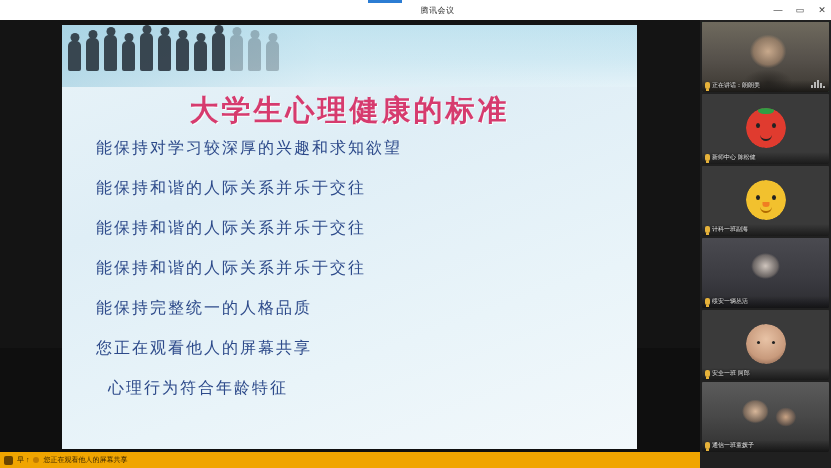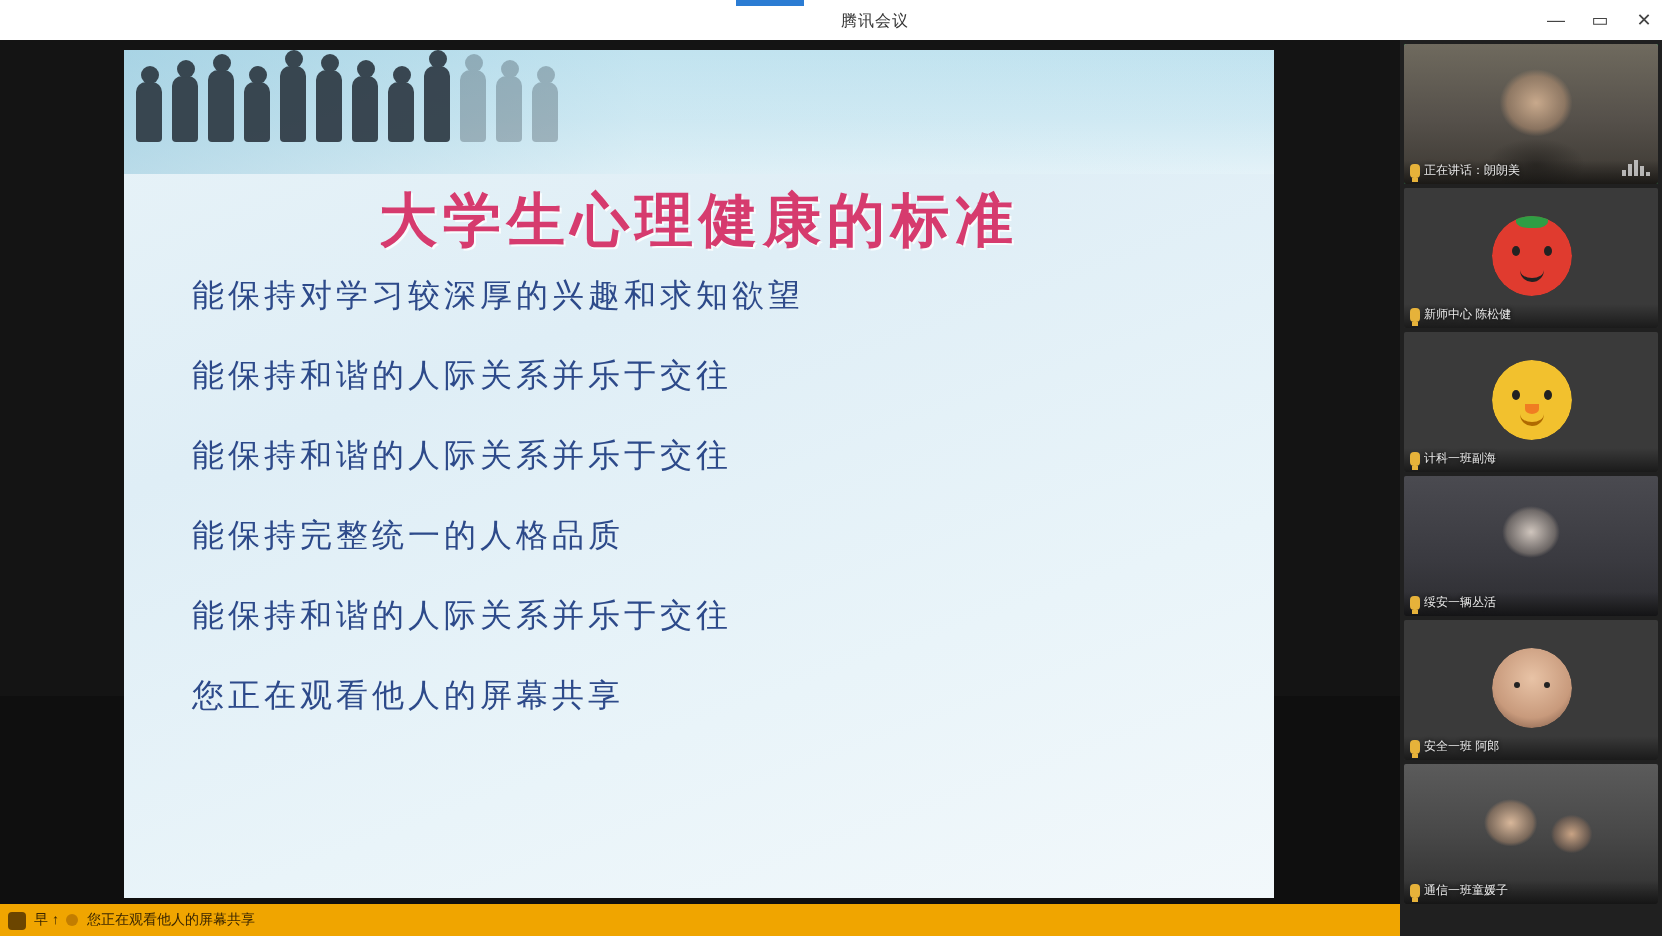--- a/index.html
+++ b/index.html
@@ -344,23 +344,24 @@
             <div class="sil h1 ghost"></div>
           </div>
         </div>
 
         <div class="slide-title">大学生心理健康的标准</div>
 
         <div class="slide-lines">
           <div class="slide-line">能保持对学习较深厚的兴趣和求知欲望</div>
           <div class="slide-line">能保持和谐的人际关系并乐于交往</div>
           <div class="slide-line">能保持和谐的人际关系并乐于交往</div>
+          <div class="slide-line">能保持和谐的人际关系并乐于交往</div>
           <div class="slide-line">能保持完整统一的人格品质</div>
-          <div class="slide-line">能保持和谐的人际关系并乐于交往</div>
           <div class="slide-line">您正在观看他人的屏幕共享</div>
+          <div class="slide-line indent">心理行为符合年龄特征</div>
         </div>
 
       </div>
     </div>
 
     <div class="filmstrip">
 
       <div class="tile active">
         <div class="bg" style="background: linear-gradient(180deg,#6f6a5e 0%,#55504a 55%,#3c3832 100%);"></div>
         <div class="bg" style="background: radial-gradient(ellipse 26px 24px at 52% 42%, #c8a98c 0%, #b4907290 55%, transparent 70%), radial-gradient(ellipse 34px 18px at 52% 86%, #2d2a26 0%, transparent 72%);"></div>

